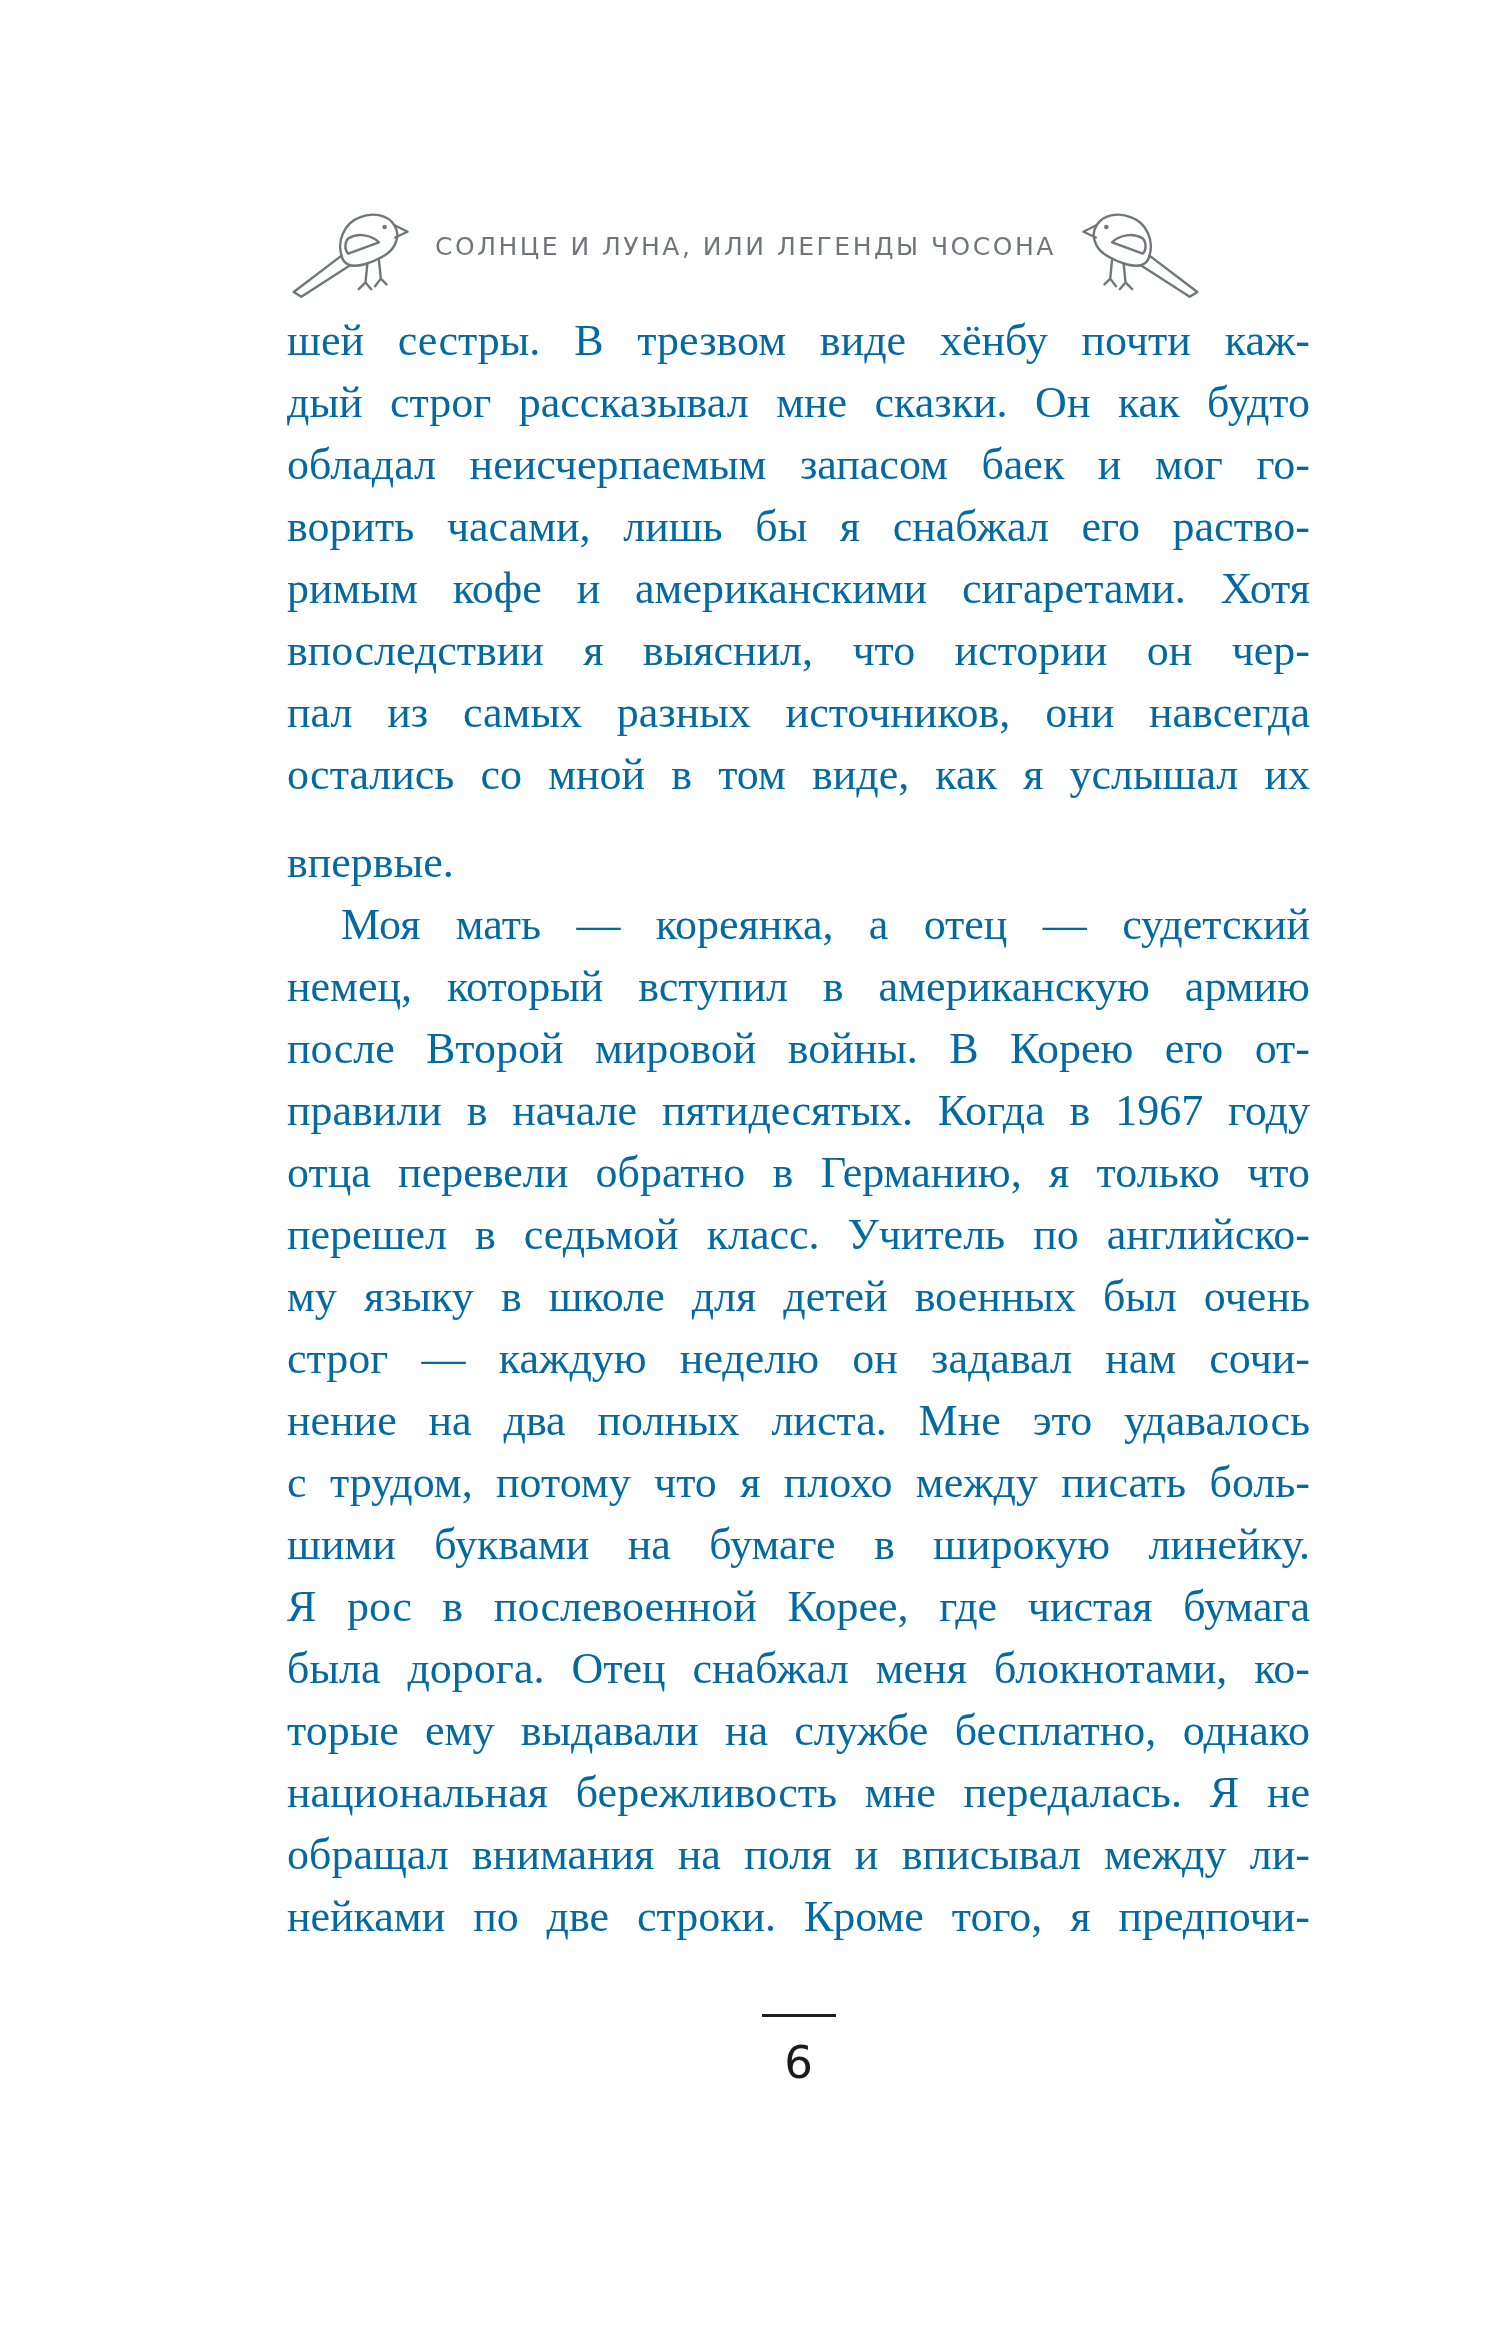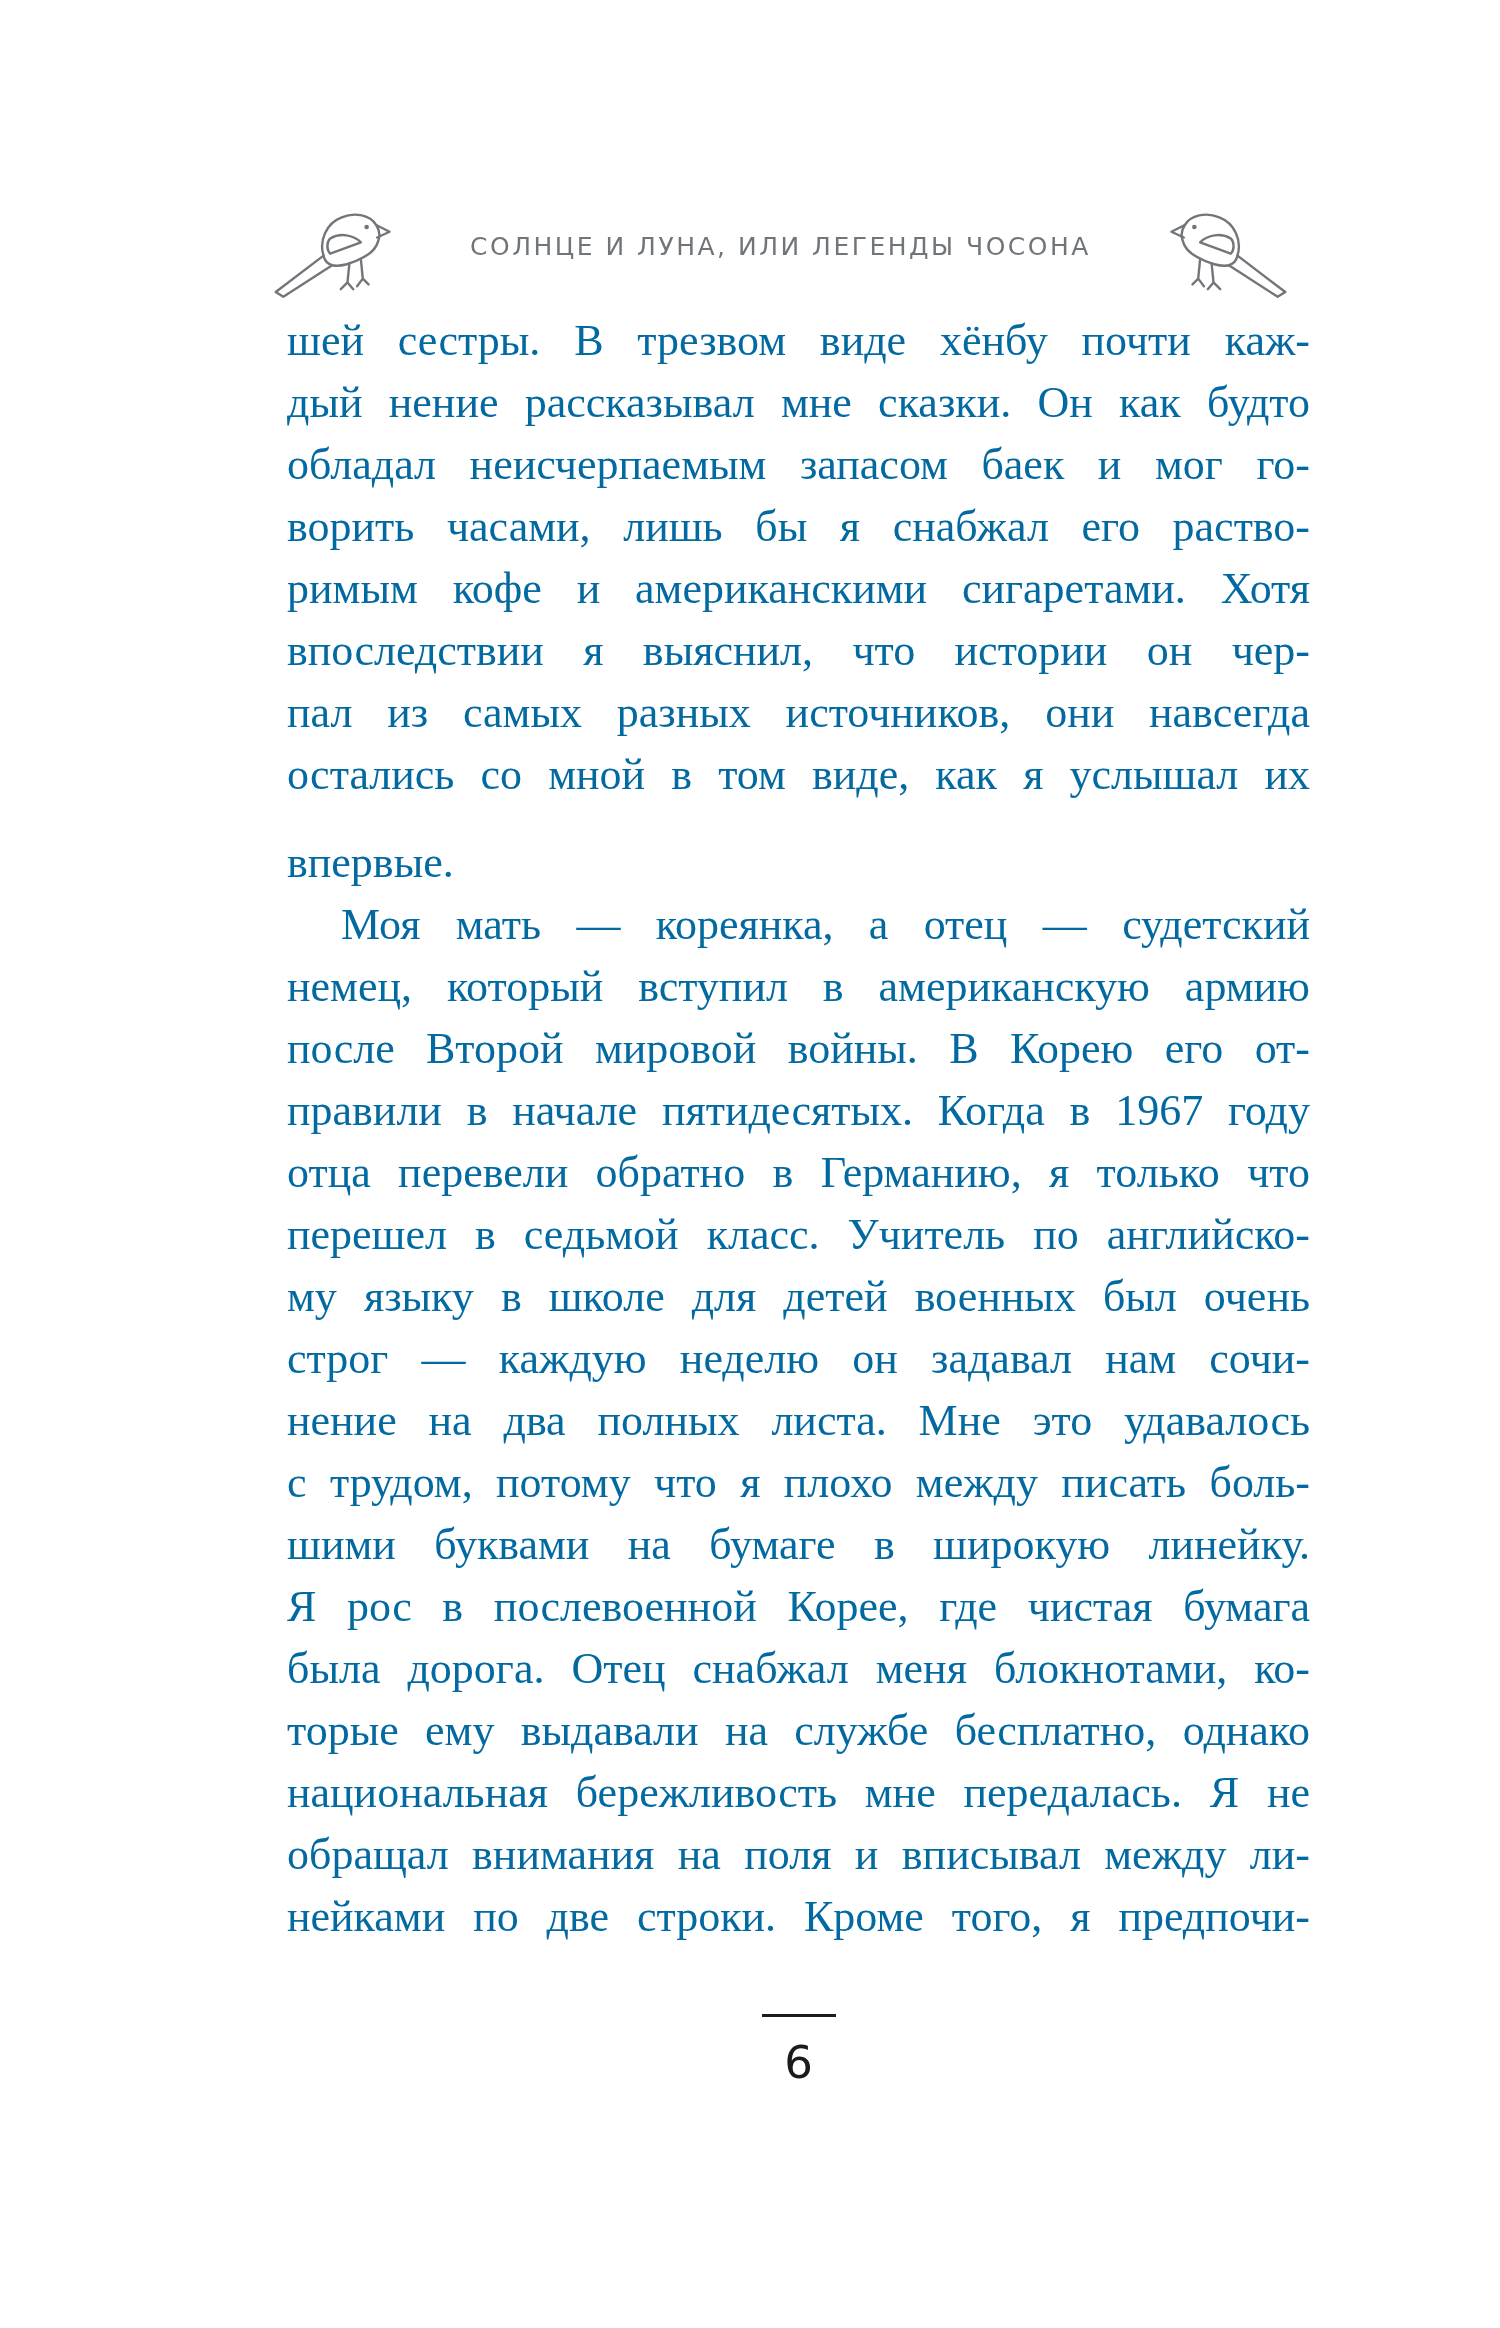--- a/index.html
+++ b/index.html
@@ -8,27 +8,27 @@
     width: 1500px;
     height: 2328px;
     background: #ffffff;
     overflow: hidden;
     font-family: "Liberation Serif", serif;
   }
 
   
   .running-head {
     position: absolute;
-    left: 269px;
+    left: 287px;
     top: 192px;
     width: 1023px;
     height: 112px;
     display: flex;
     align-items: center;
-    justify-content: space-between;
+    justify-content: flex-start;
     gap: 14px;
   }
   .head-title {
     font-family: "DejaVu Sans", sans-serif;
     font-size: 25px;
     letter-spacing: 2.5px;
     color: #70757a;
     white-space: nowrap;
     transform: translateY(-2px);
   }
@@ -102,21 +102,21 @@
         <use href="#bird-art"></use>
       </svg>
     <div class="head-title">СОЛНЦЕ И ЛУНА, ИЛИ ЛЕГЕНДЫ ЧОСОНА</div>
     <svg class="bird right" viewBox="0 0 140 104" width="134" height="100">
         <use href="#bird-art"></use>
       </svg>
   </header>
 
   <main class="body-text">
     <div class="line">шей сестры. В трезвом виде хёнбу почти каж-</div>
-    <div class="line">дый нение рассказывал мне сказки. Он как будто</div>
+    <div class="line">дый строг рассказывал мне сказки. Он как будто</div>
     <div class="line">обладал неисчерпаемым запасом баек и мог го-</div>
     <div class="line">ворить часами, лишь бы я снабжал его раство-</div>
     <div class="line">римым кофе и американскими сигаретами. Хотя</div>
     <div class="line">впоследствии я выяснил, что истории он чер-</div>
     <div class="line">пал из самых разных источников, они навсегда</div>
     <div class="line">остались со мной в том виде, как я услышал их</div>
     <div class="line flush-left">впервые.</div>
     <div class="line indent">Моя мать — кореянка, а отец — судетский</div>
     <div class="line">немец, который вступил в американскую армию</div>
     <div class="line">после Второй мировой войны. В Корею его от-</div>

